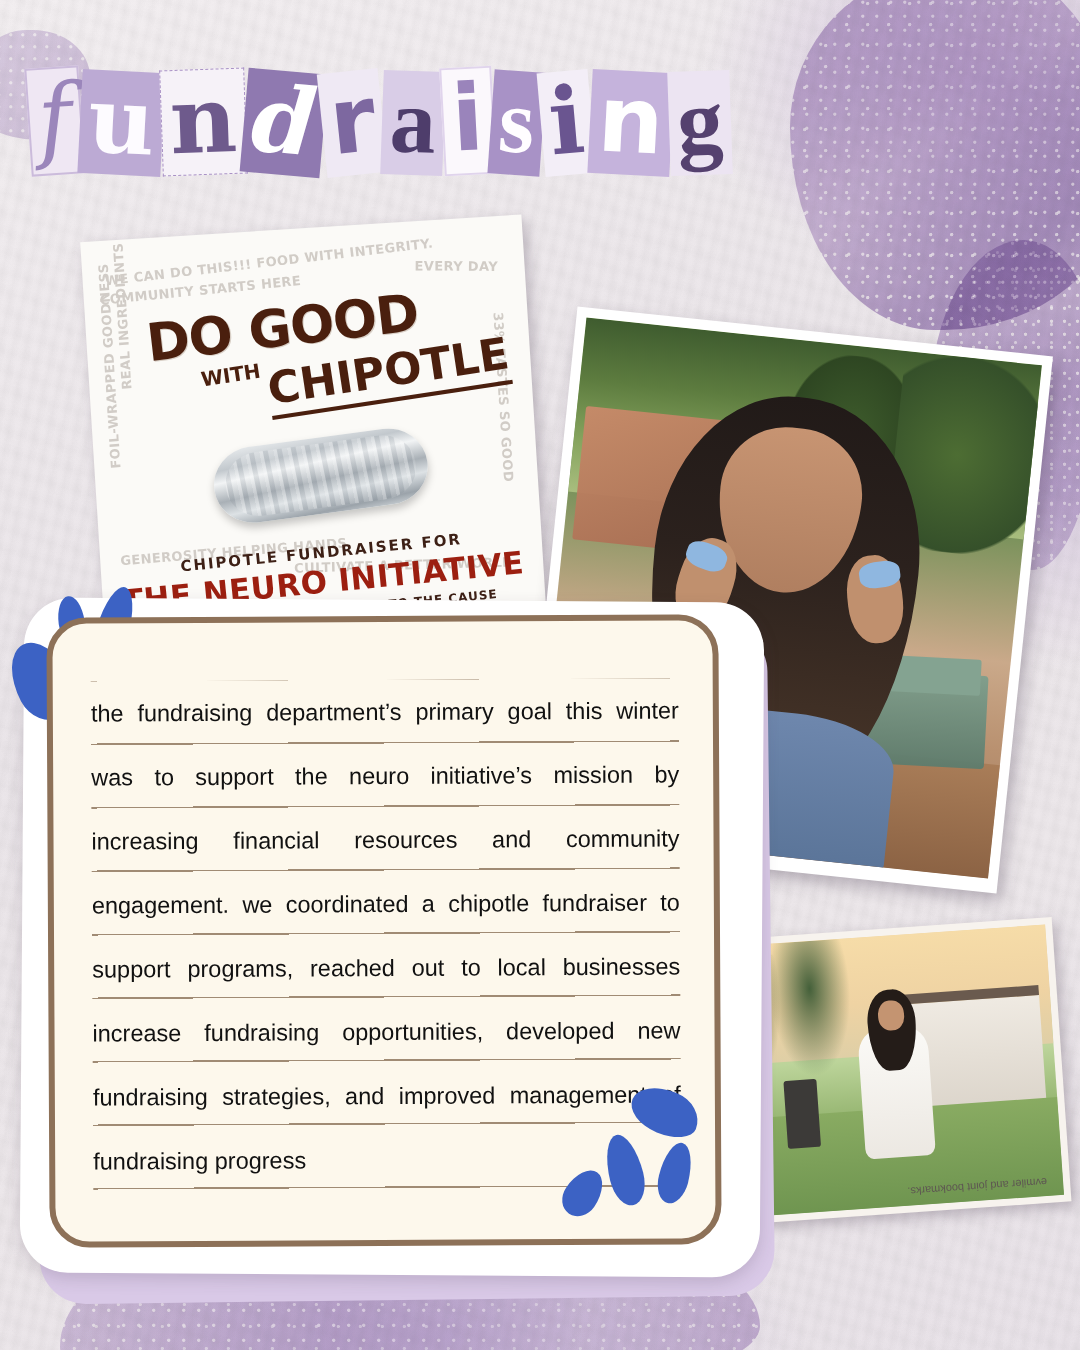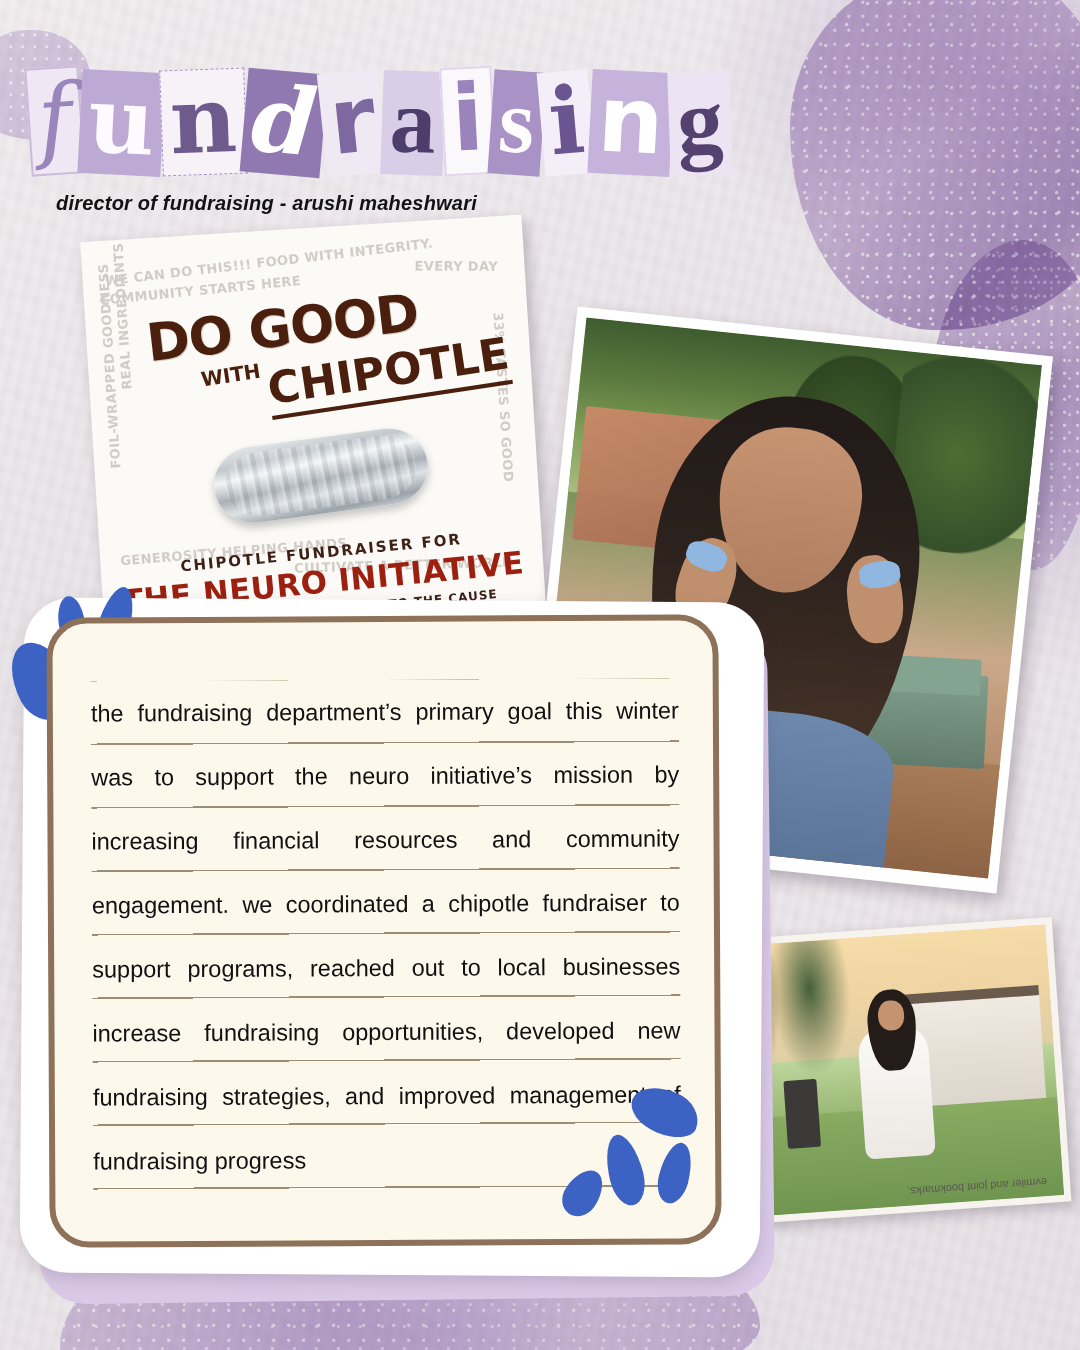--- a/index.html
+++ b/index.html
@@ -440,21 +440,20 @@
     <span class="ransom r4">d</span>
     <span class="ransom r5">r</span>
     <span class="ransom r6">a</span>
     <span class="ransom r7">i</span>
     <span class="ransom r8">s</span>
     <span class="ransom r9">i</span>
     <span class="ransom r10">n</span>
     <span class="ransom r11">g</span>
   </div>
 
-  <div class="subtitle">director of fundraising - arushi maheshwari</div>
 
   <div class="flyer">
     <div class="flyer-scribbles">
       <div class="sc sc-a">WE CAN DO THIS!!! FOOD WITH INTEGRITY.</div>
       <div class="sc sc-b">COMMUNITY STARTS HERE</div>
       <div class="sc sc-c">FOIL-WRAPPED GOODNESS</div>
       <div class="sc sc-d">33% TASTES SO GOOD</div>
       <div class="sc sc-e">EVERY DAY</div>
       <div class="sc sc-f">GENEROSITY HELPING HANDS</div>
       <div class="sc sc-g">CULTIVATE A BETTER WORLD</div>

